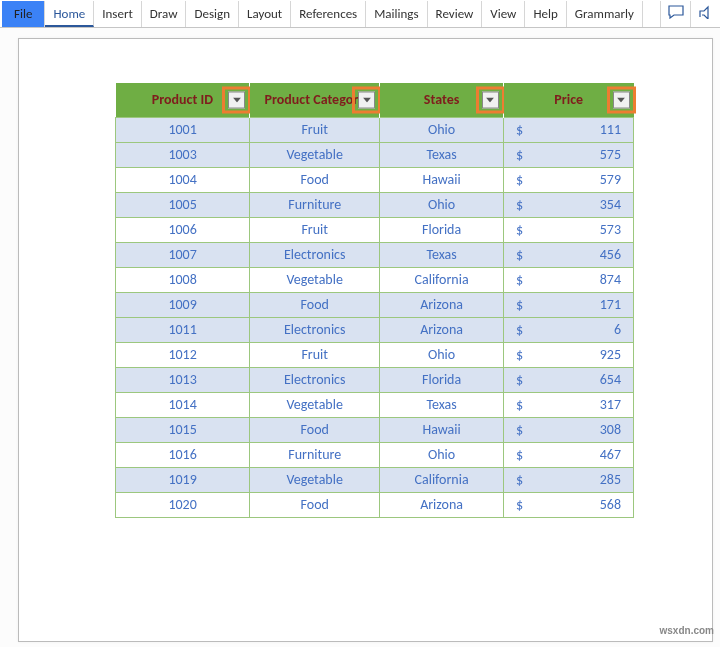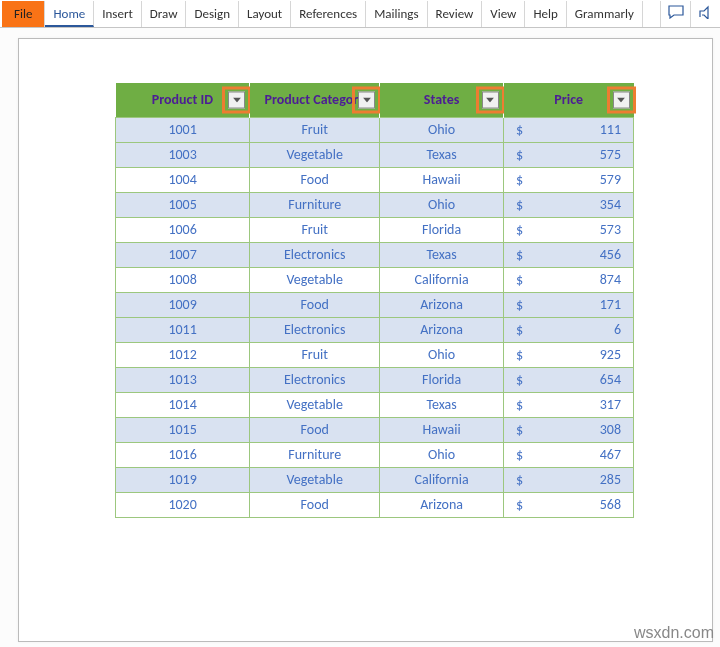--- a/index.html
+++ b/index.html
@@ -23,21 +23,21 @@
     .ribbon-tab {
       padding: 0 8px;
       height: 26px;
       line-height: 26px;
       color: #333;
       cursor: pointer;
       font-size: 13px;
       border-right: 1px solid #d6d6d6;
     }
     .ribbon-tab.file {
-      background: #f97316;
+      background: #3b82f6;
       color: #222;
       padding: 0 12px;
     }
     .ribbon-tab.active {
       border-bottom: 2px solid #2b579a;
       color: #2b579a;
       text-align: center;
     }
     .ribbon-spacer { flex: 1; }
     .ribbon-icon-btn {
@@ -67,21 +67,21 @@
       padding: 44px 0 0 96px;
       box-shadow: 0 0 3px rgba(0,0,0,0.05);
     }
     .data-table {
       border-collapse: collapse;
       width: 519px;
       font-size: 14px;
     }
     .data-table th {
       background: #6FAE44;
-      color: #4c1d95;
+      color: #7f1d1d;
       font-weight: 600;
       height: 34px;
       position: relative;
       border-right: 1px solid #fff;
       text-align: center;
       padding: 0 6px;
     }
     .data-table th:last-child { border-right: none; }
     .filter-btn {
       position: absolute;
@@ -122,25 +122,26 @@
     .col-cat { width: 124px; }
     .col-state { width: 118px; }
     .col-price { width: 124px; }
     .price-cell {
       display: flex;
       justify-content: space-between;
       padding: 0 6px;
     }
     .watermark {
       position: absolute;
-      bottom: 5px;
+      bottom: 11px;
       right: 6px;
-      font-size: 16px;
+      font-size: 10px;
       color: #888;
       font-family: Arial, sans-serif;
+      font-weight: bold;
     }
   </style>
 </head>
 <body>
 
 <div class="ribbon">
   <div class="ribbon-tab file">File</div>
   <div class="ribbon-tab active">Home</div>
   <div class="ribbon-tab">Insert</div>
   <div class="ribbon-tab">Draw</div>

